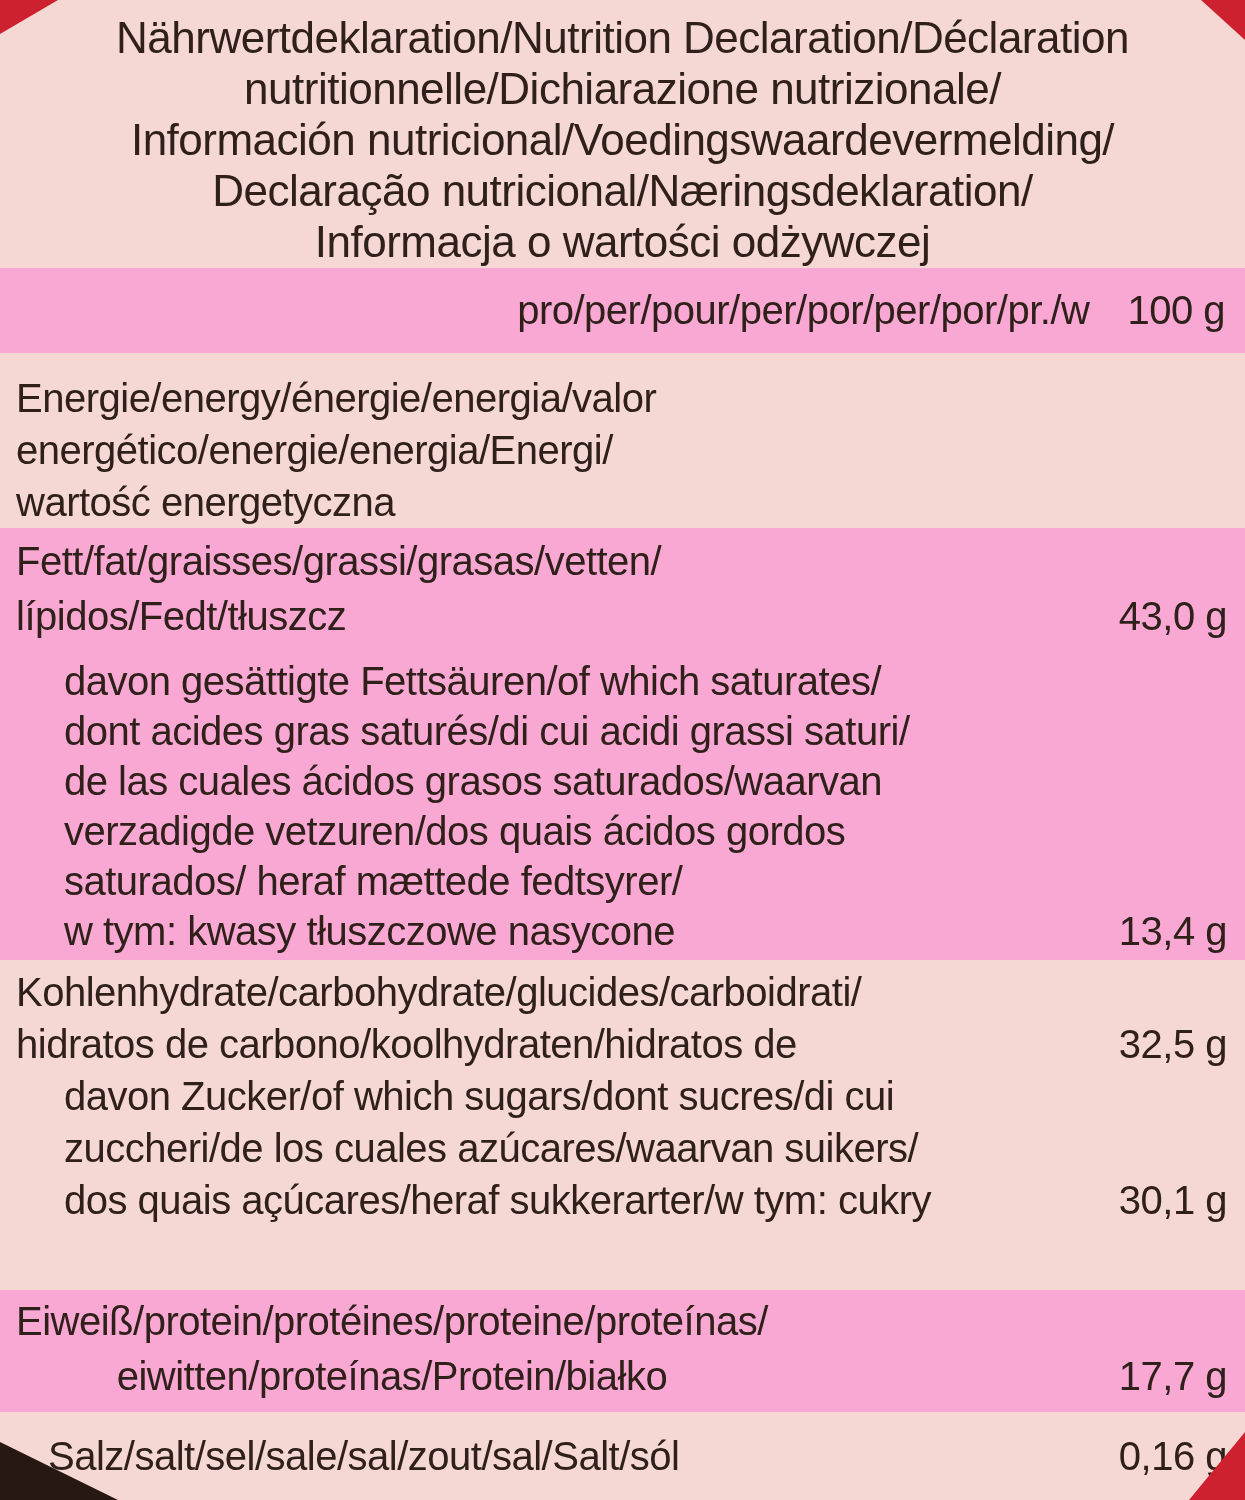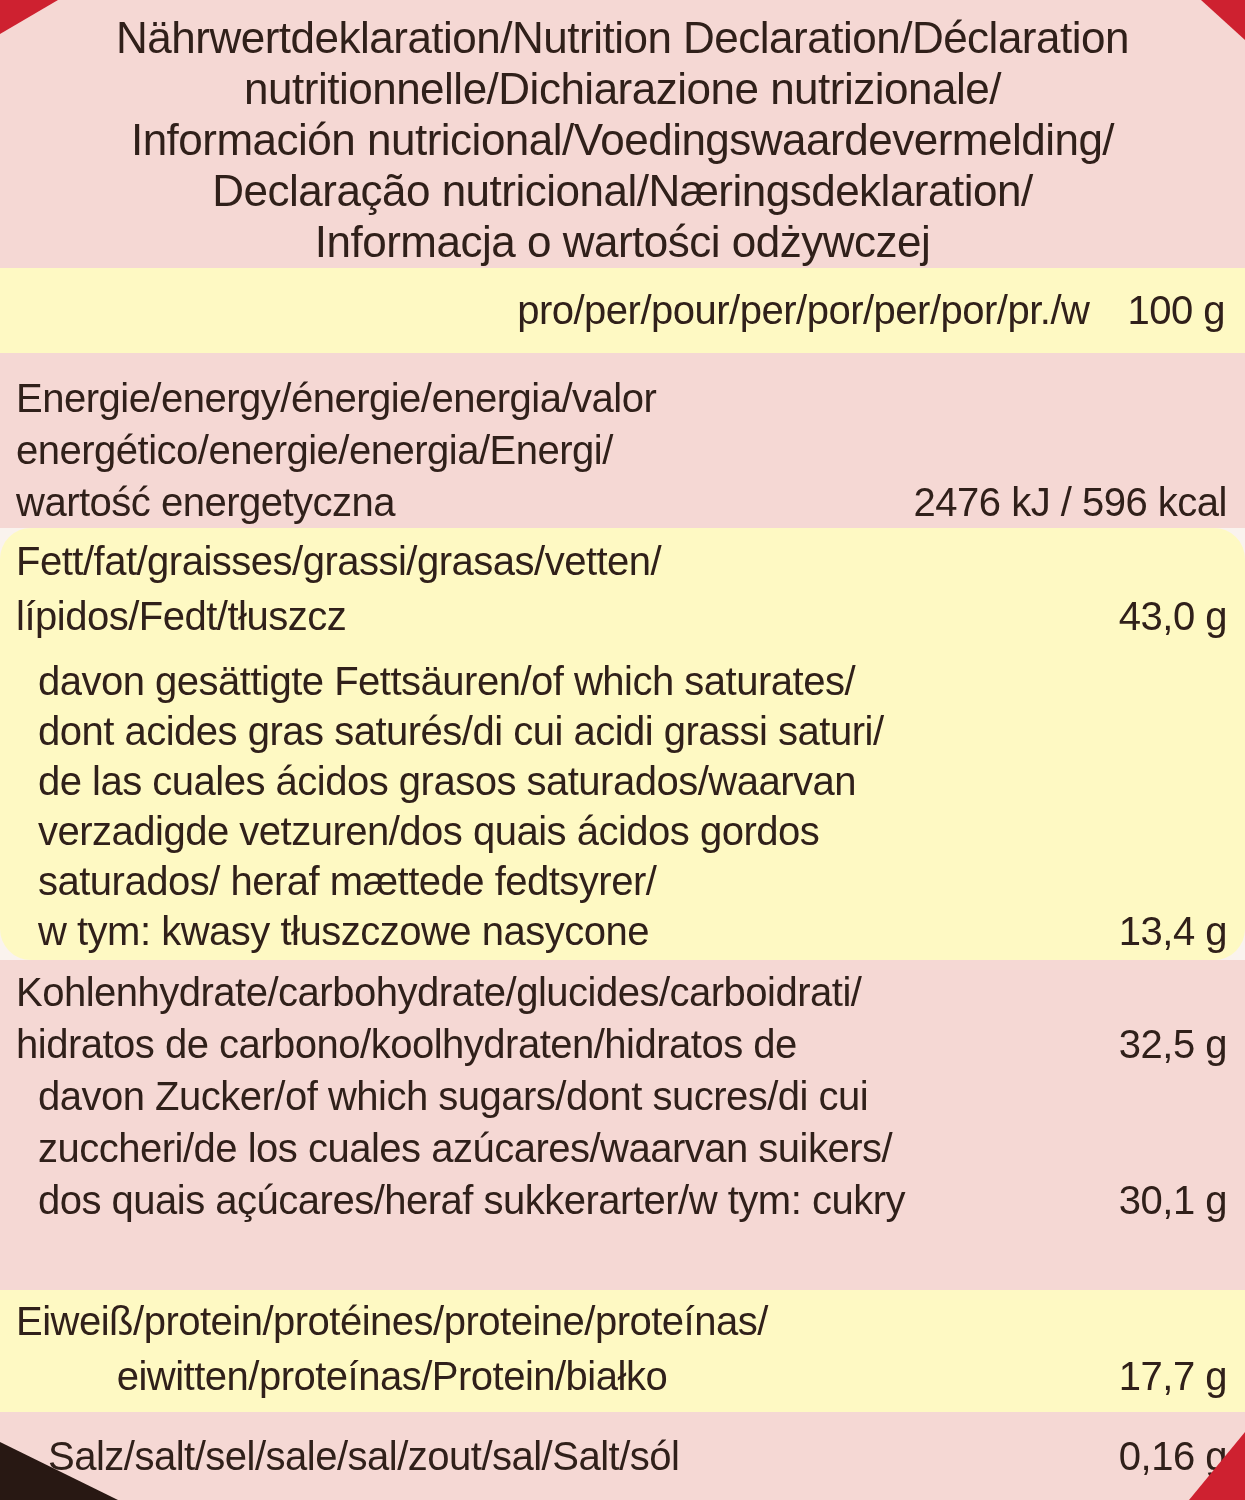--- a/index.html
+++ b/index.html
@@ -5,38 +5,38 @@
   html,body{margin:0;padding:0;}
   body{width:1245px;height:1500px;}
   .label{
     position:relative;width:1245px;height:1500px;overflow:hidden;
     font-family:"Liberation Sans",sans-serif;
     color:#30201a;letter-spacing:-0.5px;
     background:#faf3ee;
   }
   .band{box-sizing:border-box;width:100%;}
   .pink{background:#f5d8d4;}
-  .cream{background:#fef9c3;}
+  .cream{background:#f9a8d4;}
 
   
   .header{height:268px;padding-top:12px;text-align:center;font-size:44px;line-height:51px;}
 
   
   .per{height:85px;display:flex;justify-content:flex-end;align-items:center;gap:38px;
        padding-right:20px;font-size:40px;}
 
   
   .sub{display:flex;justify-content:space-between;align-items:flex-end;
        padding-left:16px;padding-right:18px;font-size:40px;}
   .sub .lines{line-height:52px;}
   .sub .val{white-space:nowrap;line-height:52px;}
-  .indent{padding-left:38px;}
+  .indent{padding-left:64px;}
 
   .energy{height:175px;padding-top:10px;}
-  .fatband{height:432px;padding-top:6px;border-radius:31px;}
+  .fatband{height:432px;padding-top:6px;}
   .fat .lines,.fat .val{line-height:55px;}
   .saturates{margin-top:12px;}
   .saturates .lines,.saturates .val{line-height:50px;}
   .carbband{height:330px;padding-top:6px;}
   .sugars{}
   .proteinband{height:122px;padding-top:4px;}
   .protein .lines,.protein .val{line-height:55px;text-align:center;}
   .saltband{height:88px;display:flex;align-items:center;}
   .salt{width:100%;align-items:center;padding-left:48px;}
 
@@ -68,21 +68,20 @@
     <span>pro/per/pour/per/por/per/por/pr./w</span>
     <span>100 g</span>
   </div>
 
   <div class="band pink energy sub">
     <div class="lines">
       <div>Energie/energy/énergie/energia/valor</div>
       <div>energético/energie/energia/Energi/</div>
       <div>wartość energetyczna</div>
     </div>
-    <div class="val">2476 kJ / 596 kcal</div>
   </div>
 
   <div class="band cream fatband">
     <div class="sub fat">
       <div class="lines">
         <div>Fett/fat/graisses/grassi/grasas/vetten/</div>
         <div>lípidos/Fedt/tłuszcz</div>
       </div>
       <div class="val">43,0 g</div>
     </div>

